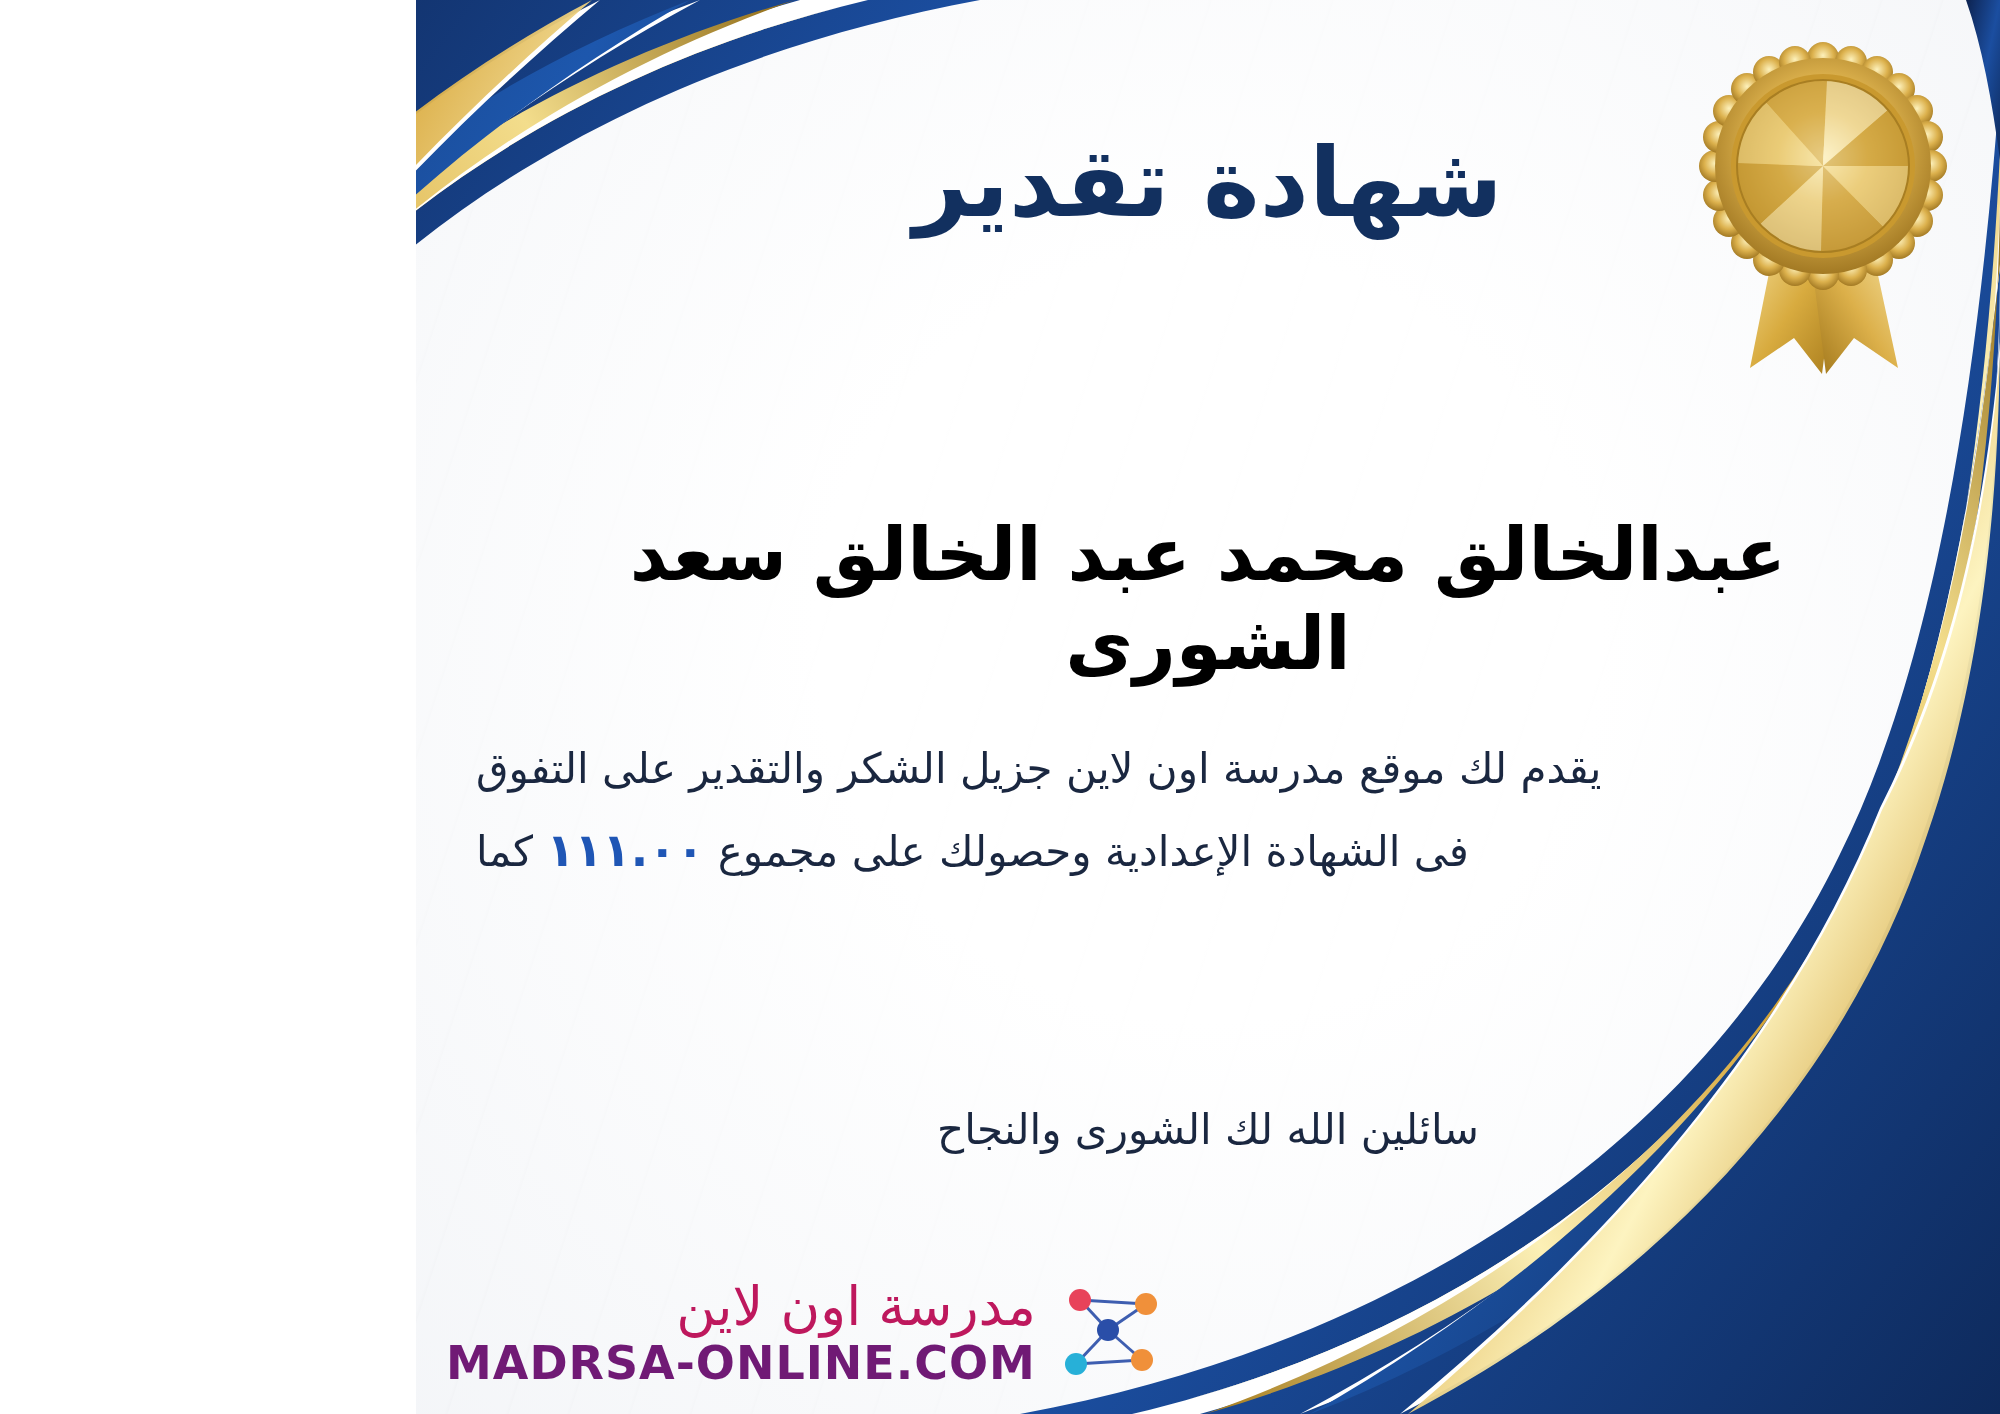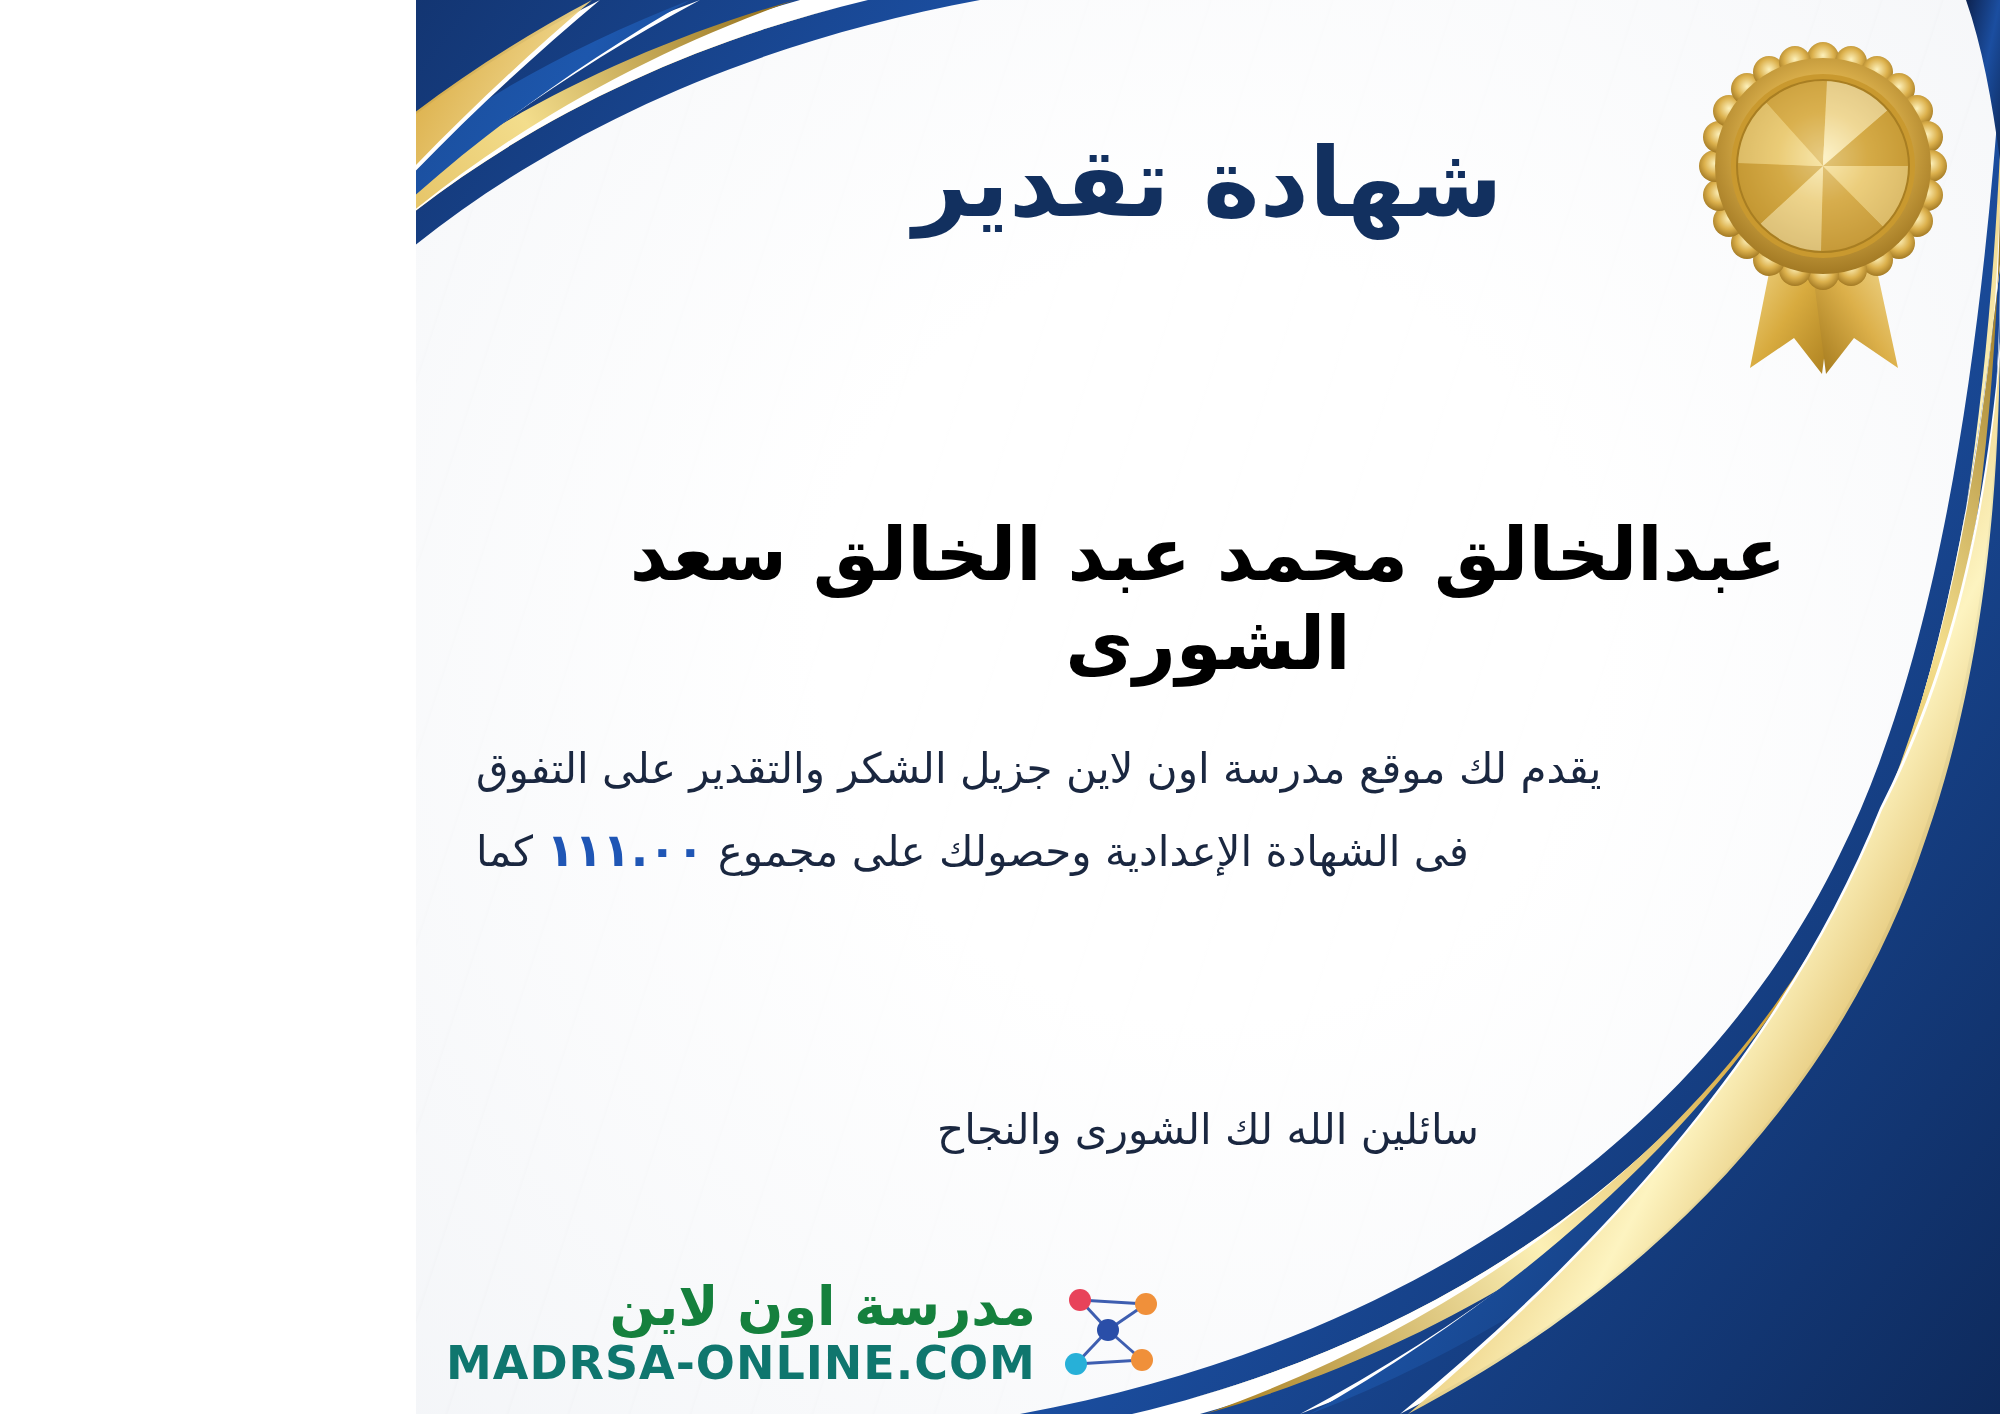--- a/index.html
+++ b/index.html
@@ -142,29 +142,29 @@
     direction: rtl;
   }
   .brand-text {
     display: flex;
     flex-direction: column;
     align-items: flex-start;
     line-height: 1;
   }
   .brand-ar {
     font-size: 54px;
-    font-weight: 700;
-    color: #15803d;
+    font-weight: 400;
+    color: #be185d;
     direction: rtl;
     letter-spacing: 0px;
   }
   .brand-en {
     font-size: 46px;
     font-weight: 700;
-    color: #0f766e;
+    color: #701a75;
     letter-spacing: 1px;
     direction: ltr;
     margin-top: 6px;
   }
   .brand-mark { width: 120px; height: 110px; }
   .brand-mark svg { display:block; width:120px; height:110px; }
 </style>
 </head>
 <body>
 

